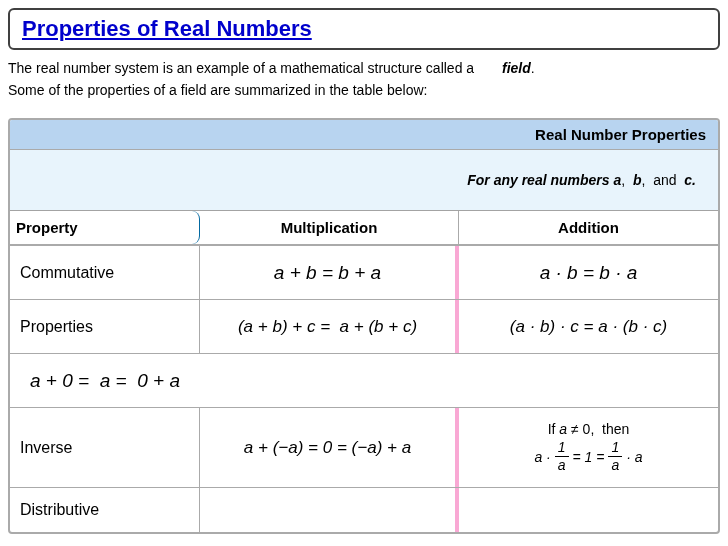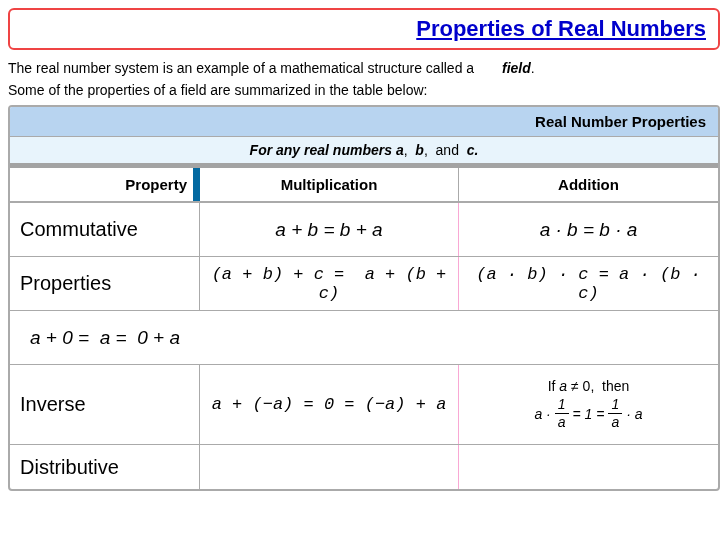--- a/index.html
+++ b/index.html
@@ -5,22 +5,22 @@
     * { box-sizing: border-box; margin: 0; padding: 0; }
     body {
       font-family: Arial, sans-serif;
       background: #fff;
       width: 728px;
       min-height: 546px;
       padding: 8px;
     }
 
     .title-box {
-      text-align: right;
-      border: 2px solid #ef4444;
+      text-align: left;
+      border: 2px solid #404040;
       border-radius: 6px;
       padding: 6px 12px;
       margin-bottom: 10px;
       display: inline-block;
       width: 100%;
     }
 
     .title-text {
       font-size: 22px;
       font-weight: bold;
@@ -37,104 +37,104 @@
     .bold-italic {
       font-weight: bold;
       font-style: italic;
       margin-left: 24px;
     }
 
     .table-wrapper {
       border: 2px solid #aaa;
       border-radius: 4px;
       overflow: hidden;
-      margin-top: 7px;
+      margin-top: 20px;
     }
 
     .header-row {
       background: #b8d4f0;
       text-align: right;
       padding: 6px 12px;
       font-size: 15px;
       font-weight: bold;
       color: #000;
       border-bottom: 1px solid #aaa;
     }
 
     .subtitle-row {
       background: #e8f4fc;
-      text-align: center;
-      padding: 5px;
-      font-size: 14px;
-      border-bottom: 5px solid #a3a3a3;
+      text-align: right;
+      padding: 22px;
+      font-size: 14px;
+      border-bottom: 1px solid #a3a3a3;
     }
 
     .col-headers {
       display: grid;
       grid-template-columns: 190px 1fr 1fr;
       border-bottom: 2px solid #aaa;
       background: #fff;
     }
 
     .col-header {
       padding: 8px 6px;
       text-align: center;
       font-size: 15px;
       font-weight: bold;
       color: #000;
     }
 
     .col-header:first-child {
-      border-right: 7px solid #0369a1;
-      text-align: right;
+      border-right: 1px solid #0369a1;
+      text-align: left;
+      border-radius: 8px;
     }
 
     .col-header:nth-child(2) {
       border-right: 1px solid #aaa;
     }
 
     .data-row {
       display: grid;
       grid-template-columns: 190px 1fr 1fr;
       border-bottom: 1px solid #aaa;
       min-height: 54px;
     }
 
     .data-row:last-child {
       border-bottom: none;
     }
 
     .prop-cell {
       padding: 8px 10px;
-      font-size: 20px;
+      font-size: 16px;
       font-weight: normal;
       color: #000;
       display: flex;
       align-items: center;
       border-right: 1px solid #aaa;
     }
 
     .formula-cell {
       padding: 6px 8px;
       text-align: center;
       display: flex;
       align-items: center;
       justify-content: center;
       font-size: 15px;
-      border-right: 1px solid #f9a8d4;
+      border-right: 4px solid #f9a8d4;
     }
 
     .formula-cell:last-child {
       border-right: none;
     }
 
     .math {
       font-style: italic;
       font-size: 17px;
-      font-family: Liberation Mono, monospace;
     }
 
     .math-lg {
       font-style: italic;
       font-size: 19px;
     }
 
     .inverse-mult {
       display: flex;
       flex-direction: column;

